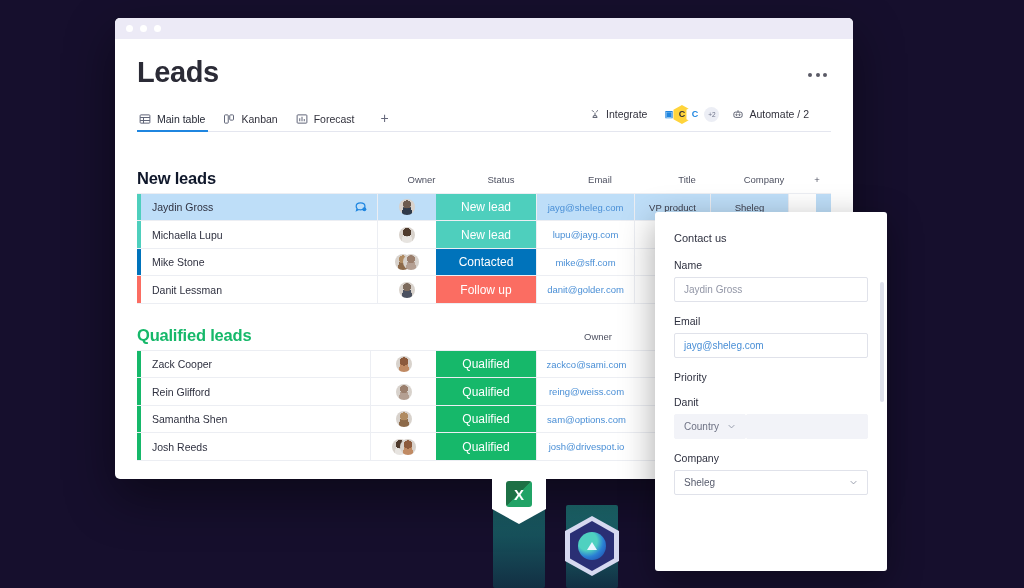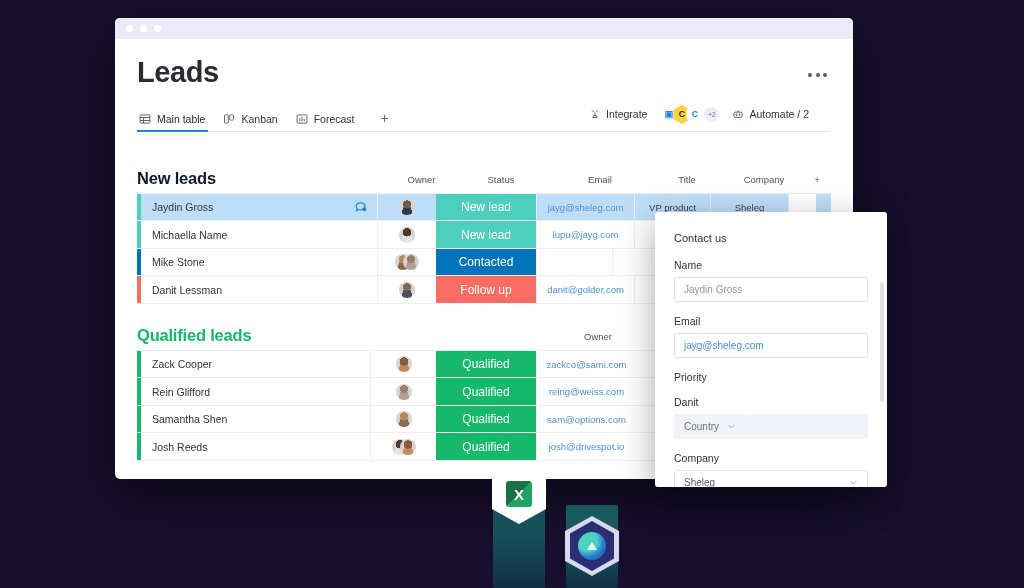--- a/index.html
+++ b/index.html
@@ -105,21 +105,21 @@
   .avatar.a6 { background-image: radial-gradient(circle at 50% 33%, #9b7f6d 0 30%, transparent 31%),
                                  radial-gradient(ellipse at 50% 97%, #b49f92 0 45%, transparent 46%); }
   .avpair { position: relative; width: 24px; height: 16px; }
   .avpair .avatar { position: absolute; top: 0; }
   .avpair .avatar:nth-child(1) { left: 0; }
   .avpair .avatar:nth-child(2) { left: 8px; }
   .chat-ico { width: 14px; height: 14px; color: #1f86e0; display: block; }
 
   
   .panel {
-    position: absolute; left: 655px; top: 212px; width: 232px; height: 275px;
+    position: absolute; left: 655px; top: 212px; width: 232px; height: 359px;
     background: #fff; border-radius: 3px; overflow: hidden;
     box-shadow: 0 10px 34px rgba(0,0,0,.35);
   }
   .panel-inner { padding: 20px 19px 0 19px; }
   .panel-title { font-size: 11px; color: #2f3140; margin-bottom: 15px; }
   .field { margin-bottom: 13px; }
   .flabel { font-size: 10.5px; color: #2f3140; margin-bottom: 6px; display: block; }
   .fbox { height: 25px; border: 1px solid #e0e2ea; border-radius: 2px; display: flex; align-items: center;
           padding: 0 9px; font-size: 10px; color: #9296a6; background: #fff; }
   .fbox.filled-mail { color: #4a8fd6; }
@@ -264,21 +264,21 @@
             <div class="c-status st-new" style="width:100px">New lead</div>
             <div class="c-txt c-mail" style="width:98px">jayg@sheleg.com</div>
             <div class="c-txt" style="width:76px">VP product</div>
             <div class="c-txt" style="width:78px">Sheleg</div>
             <div class="c-txt" style="width:28px;background:#fff"></div>
           </div>
 
           <div class="row">
             <span class="accent a-teal"></span>
             <div class="c-name" style="width:236px">
-              <span>Michaella Name</span>
+              <span>Michaella Lupu</span>
             </div>
             <div class="c-mid" style="width:59px">
               <span class="avatar a2"></span>
             </div>
             <div class="c-status st-new" style="width:100px">New lead</div>
             <div class="c-txt c-mail" style="width:98px">lupu@jayg.com</div>
             <div class="c-txt" style="width:76px"></div>
             <div class="c-txt" style="width:78px"></div>
             <div class="c-txt" style="width:28px"></div>
           </div>
@@ -288,20 +288,21 @@
             <div class="c-name" style="width:236px">
               <span>Mike Stone</span>
             </div>
             <div class="c-mid" style="width:59px">
               <span class="avpair">
                 <span class="avatar a3"></span>
                 <span class="avatar a6"></span>
               </span>
             </div>
             <div class="c-status st-contacted" style="width:100px">Contacted</div>
+            <div class="c-txt c-mail" style="width:98px">mike@sff.com</div>
             <div class="c-txt" style="width:76px"></div>
             <div class="c-txt" style="width:78px"></div>
             <div class="c-txt" style="width:28px"></div>
           </div>
 
           <div class="row">
             <span class="accent a-coral"></span>
             <div class="c-name" style="width:236px">
               <span>Danit Lessman</span>
             </div>

